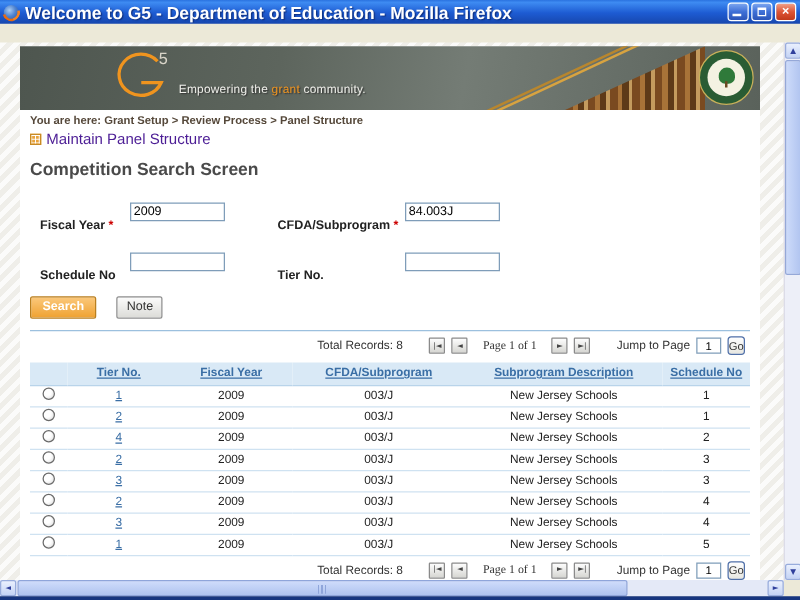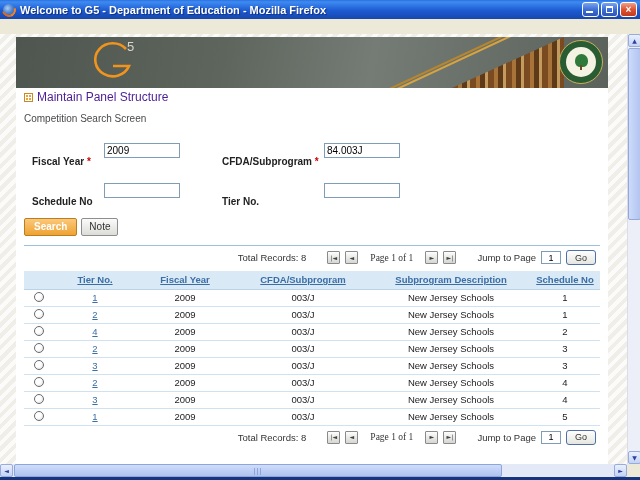--- a/index.html
+++ b/index.html
@@ -9,21 +9,21 @@
 
   
   .titlebar { position:absolute; top:0; left:0; width:640px; height:19px;
     background:linear-gradient(180deg,#2A72E0 0%,#3E8BF2 10%,#1D5BD2 55%,#1747AE 100%);
     display:flex; align-items:center; padding:0 3px; }
   .ff-icon { position:relative; width:12px; height:12px; border-radius:50%;
     background:radial-gradient(circle at 38% 35%, #A8CCF4 0%, #4F83CF 45%, #1D4C9C 100%); flex:0 0 auto; }
   .ff-icon::after { content:""; position:absolute; inset:-1px; border-radius:50%;
     border:2px solid transparent; border-right-color:#F58220; border-bottom-color:#E86A10;
     transform:rotate(30deg); }
-  .win-title { color:#fff; font-weight:bold; font-size:11px; margin-left:5px;
+  .win-title { color:#fff; font-weight:bold; font-size:14px; margin-left:5px;
     text-shadow:1px 1px 1px #10307E; white-space:nowrap; overflow:hidden; flex:1; }
   .win-btns { display:flex; gap:2px; }
   .wbtn { width:17px; height:15px; border-radius:3px; border:1px solid #fff;
     background:linear-gradient(180deg,#7AA4EF 0%,#3E6FD6 50%,#2C55B8 100%);
     display:flex; align-items:center; justify-content:center; position:relative; }
   .wbtn.close { background:linear-gradient(180deg,#F0A088 0%,#DD5435 50%,#C23A1B 100%);
     color:#fff; font-size:10px; font-weight:bold; line-height:1; }
   .min-glyph { position:absolute; bottom:3px; left:3px; width:7px; height:2px; background:#fff; }
   .rest-glyph { position:absolute; top:3px; left:4px; width:7px; height:7px;
     border:1px solid #fff; border-top-width:2px; background:transparent; }
@@ -70,33 +70,33 @@
 
   
   .breadcrumb { padding:3px 0 1px 8px; font-size:9px; font-weight:bold; color:#55483A; }
   .pagetitle { display:flex; align-items:center; gap:4px; padding:2px 0 1px 8px;
     color:#4c1d95; font-size:12px; }
   .pt-icon { width:9px; height:9px; background:#E8A33D; border:1px solid #C98A23;
     background-image:linear-gradient(#fff 1px,transparent 1px),linear-gradient(90deg,#fff 1px,transparent 1px);
     background-size:3px 3px; }
 
   .main-pad { padding:0 8px; }
-  .section-title { margin-top:8px; font-size:10px; font-weight:normal; color:#4A4A4A; }
+  .section-title { margin-top:8px; font-size:14px; font-weight:bold; color:#4A4A4A; }
   .note { margin-top:9px; font-size:10px; color:#222; }
   .note b { color:#111; }
 
   
   .form-grid { margin-top:10px; margin-left:8px; display:grid;
     grid-template-columns:72px 78px 40px 102px 78px; row-gap:7px; align-items:center;
     font-size:10px; }
   .flabel { font-weight:bold; color:#222; white-space:nowrap;margin-top:22px; }
   .req { color:#CC0000; }
   .tinput { width:76px; height:15px; border:1px solid #7F9DB9; font-size:10px;
     padding:1px 2px; font-family:"Liberation Sans",sans-serif; }
-  .btn-row { margin-top:11px; margin-left:0; display:flex; gap:4px; }
+  .btn-row { margin-top:11px; margin-left:0; display:flex; gap:16px; }
   .btn-search { padding:2px 9px 3px; background:linear-gradient(180deg,#FBC87B 0%,#EFA232 100%);
     border:1px solid #B97F1F; border-radius:2px; color:#fff; font-weight:bold; font-size:10px;
     font-family:"Liberation Sans",sans-serif; }
   .btn-clear { padding:2px 7px 3px; background:linear-gradient(180deg,#FBFBFB 0%,#DCDCD8 100%);
     border:1px solid #8E8E8E; border-radius:2px; color:#333; font-size:10px;
     font-family:"Liberation Sans",sans-serif; }
 
   .rule { height:1px; background:#9CC0DE; margin-top:9px; }
 
   
@@ -104,21 +104,21 @@
     padding:4px 4px 4px 0; gap:5px; font-size:9.5px; color:#333; }
   .pg-total { margin-right:16px; }
   .pg-btn { width:13px; height:13px; border:1px solid #8A8A8A; border-radius:1px;
     background:linear-gradient(180deg,#FDFDFD,#D6D6D2);
     display:inline-flex; align-items:center; justify-content:center;
     font-size:6px; color:#444; font-family:"DejaVu Sans",sans-serif; line-height:1; padding:0; }
   .pg-page { margin:0 7px;font-family:Liberation Serif, serif; }
   .pg-jump { margin-left:16px;text-align:right; }
   .pg-input { width:20px; height:13px; border:1px solid #7F9DB9; font-size:9px;
     text-align:center; font-family:"Liberation Sans",sans-serif; }
-  .pg-go { width:30px; height:15px; border:1px solid #4F6FA8; border-radius:3px;
+  .pg-go { width:14px; height:15px; border:1px solid #4F6FA8; border-radius:3px;
     background:linear-gradient(180deg,#FEFEFE,#E6E6E0); font-size:9px; color:#333;
     font-family:"Liberation Sans",sans-serif; padding:0; }
 
   
   table.results { width:100%; border-collapse:collapse; font-size:9.5px; margin-top:2px; }
   table.results th { background:#D9E9F6; height:18px; border-bottom:1px solid #B9D4EA; }
   table.results th a { color:#3A6EA5; font-weight:bold; text-decoration:underline; font-size:9.5px; }
   table.results td { height:17px; text-align:center; border-bottom:1px solid #CFE2F1; color:#222; }
   .tlink { color:#3A6EA5; text-decoration:underline; cursor:pointer; }
   .radio { display:inline-block; width:10px; height:10px; border-radius:50%;
@@ -171,32 +171,37 @@
 
 
   <div class="viewport">
     <div class="content">
 
       <div class="banner">
         <svg class="g-logo" width="56" height="48" viewBox="0 0 56 48">
           <path d="M42 11 A 17.5 16.5 0 1 0 45 28 L 29 28" fill="none" stroke="#F0941E" stroke-width="2.6"></path>
           <text class="g-5" x="43" y="13">5</text>
         </svg>
+        <div class="tagline"><span>Empowering the </span><span class="grant">grant</span><span> community.</span></div>
         <div class="bookshelf"></div>
         <div class="gold-line gold1"></div>
         <div class="gold-line gold2"></div>
         <div class="seal">
           <div class="seal-inner">
               <div class="seal-tree"></div>
               <div class="seal-trunk"></div>
             </div>
         </div>
       </div>
 
 
+      <div class="breadcrumb">
+        <span>You are here:</span>
+        <span>Grant Setup &gt; Review Process &gt; Panel Structure</span>
+      </div>
 
       <div class="pagetitle">
         <span class="pt-icon"></span>
         <span>Maintain Panel Structure</span>
       </div>
 
       <div class="main-pad">
         <div class="section-title">Competition Search Screen</div>
 
         <div class="form-grid">

